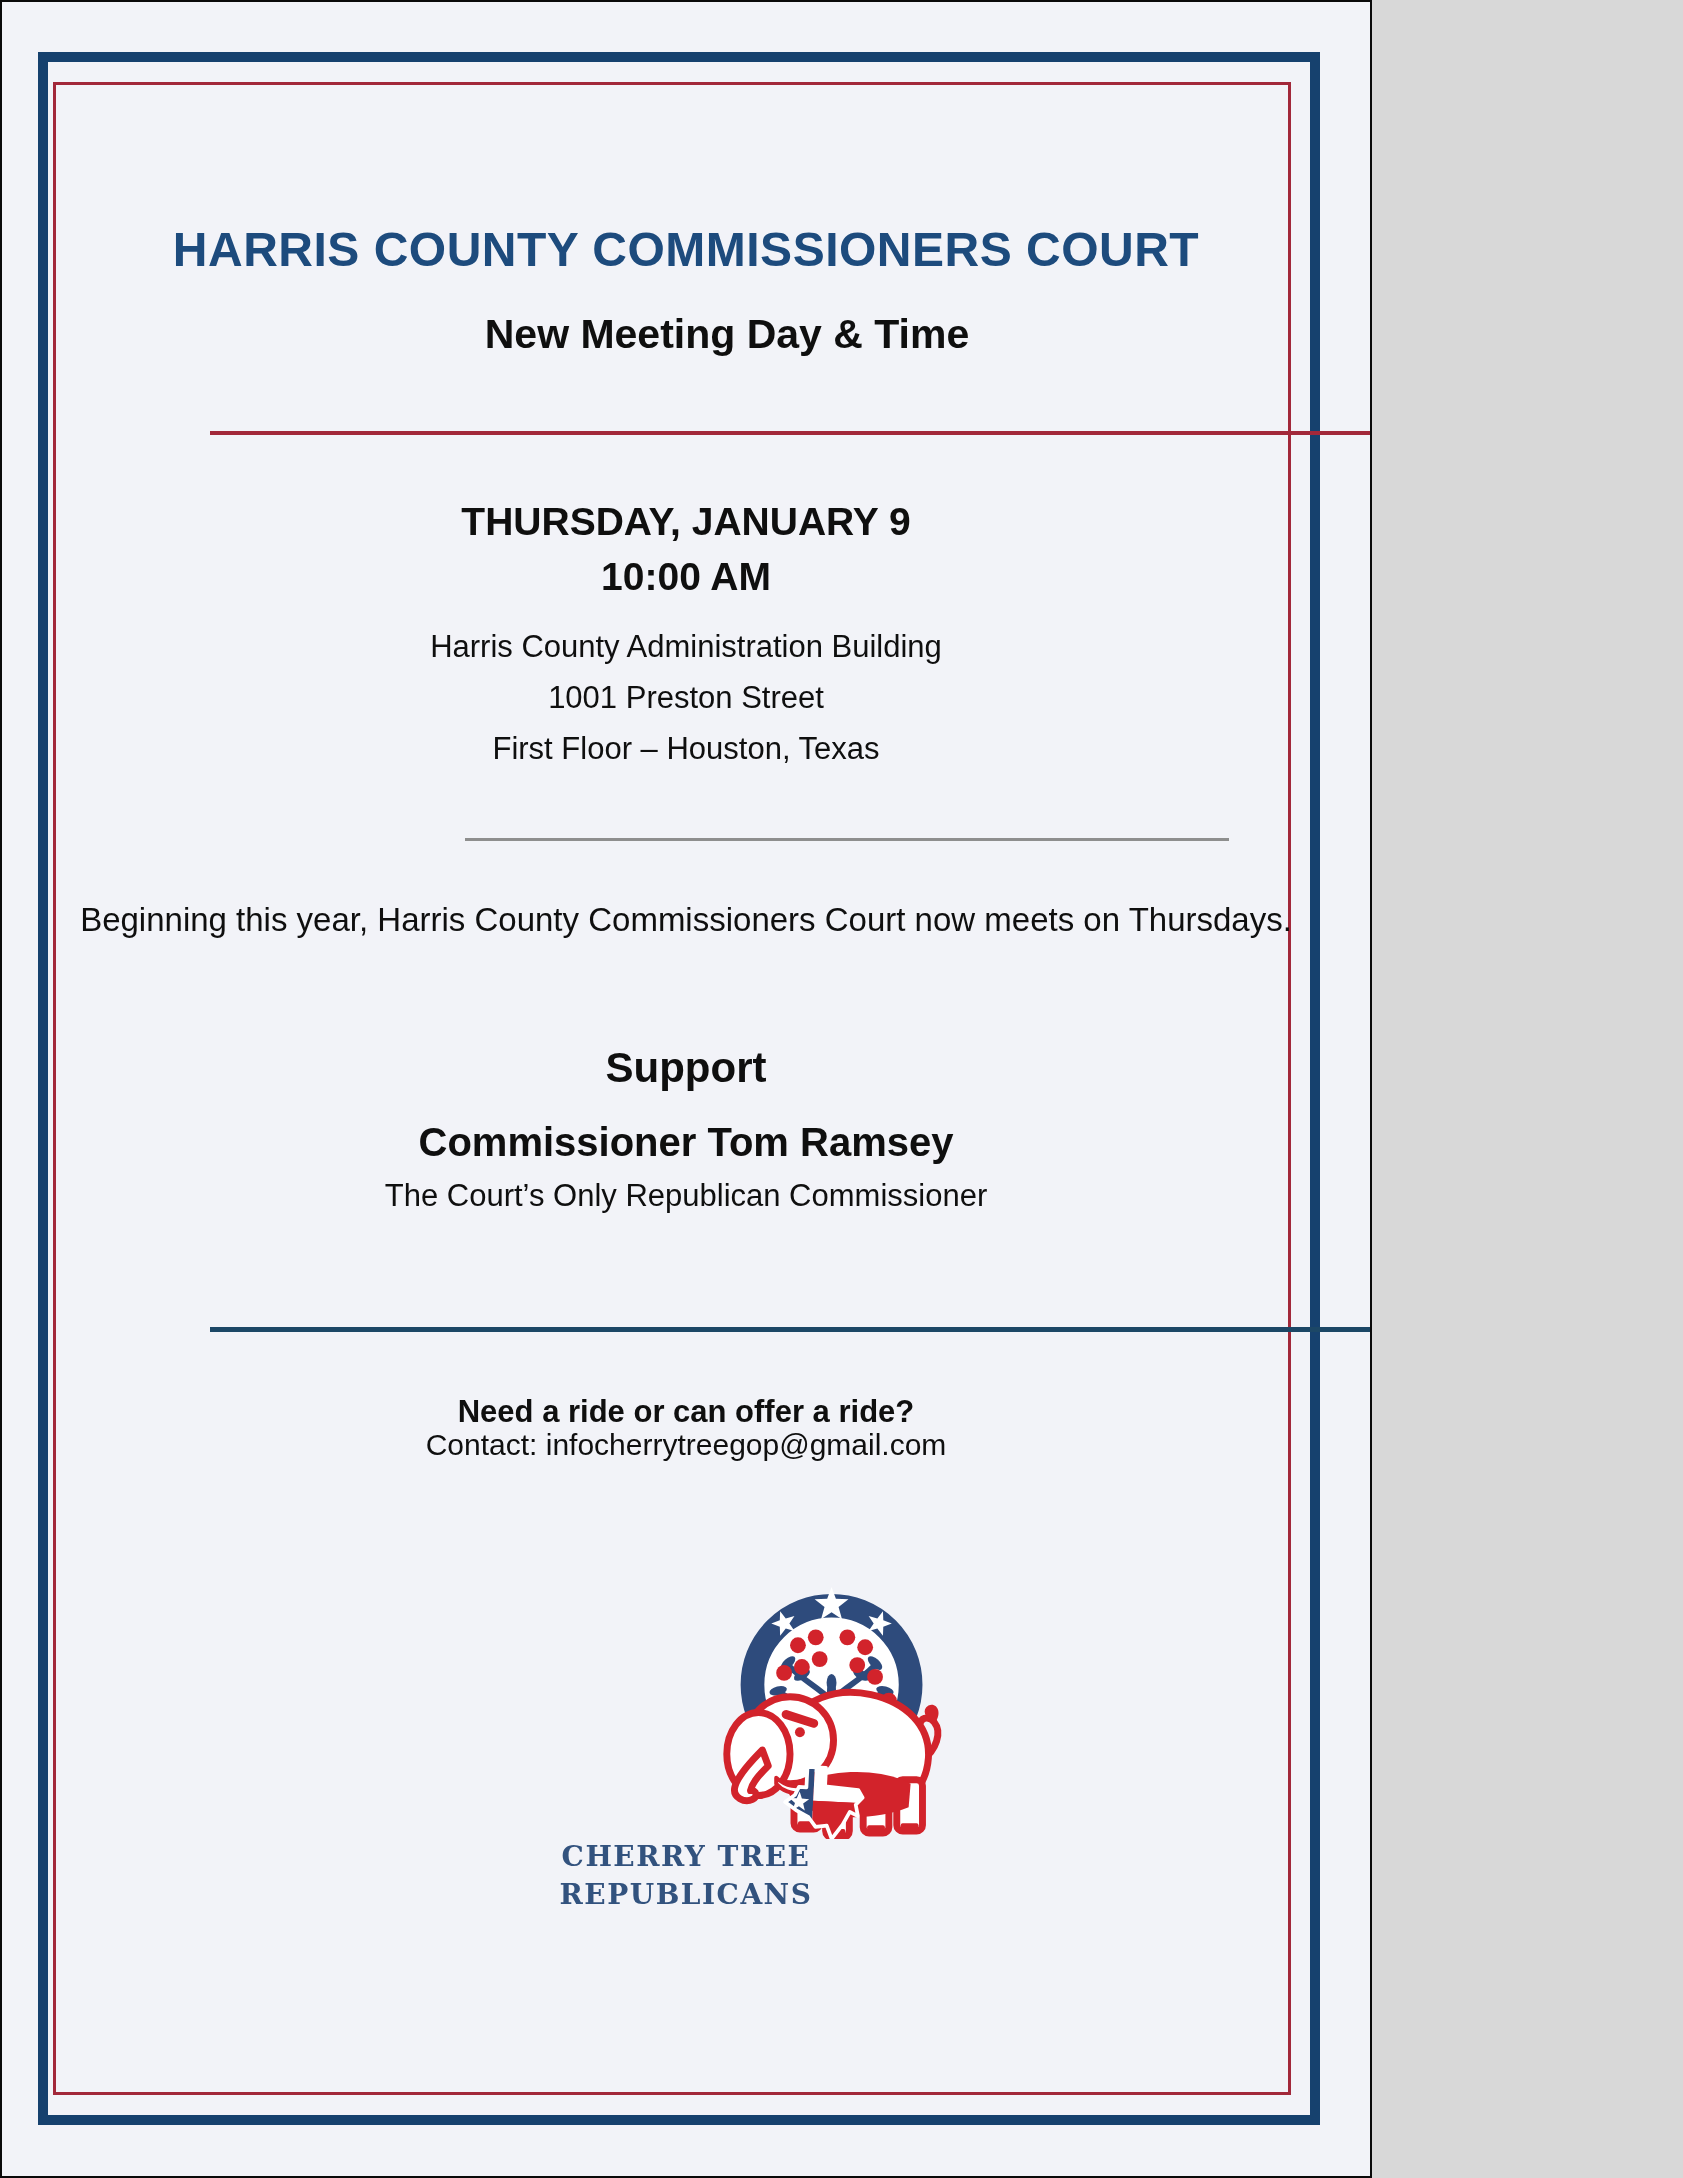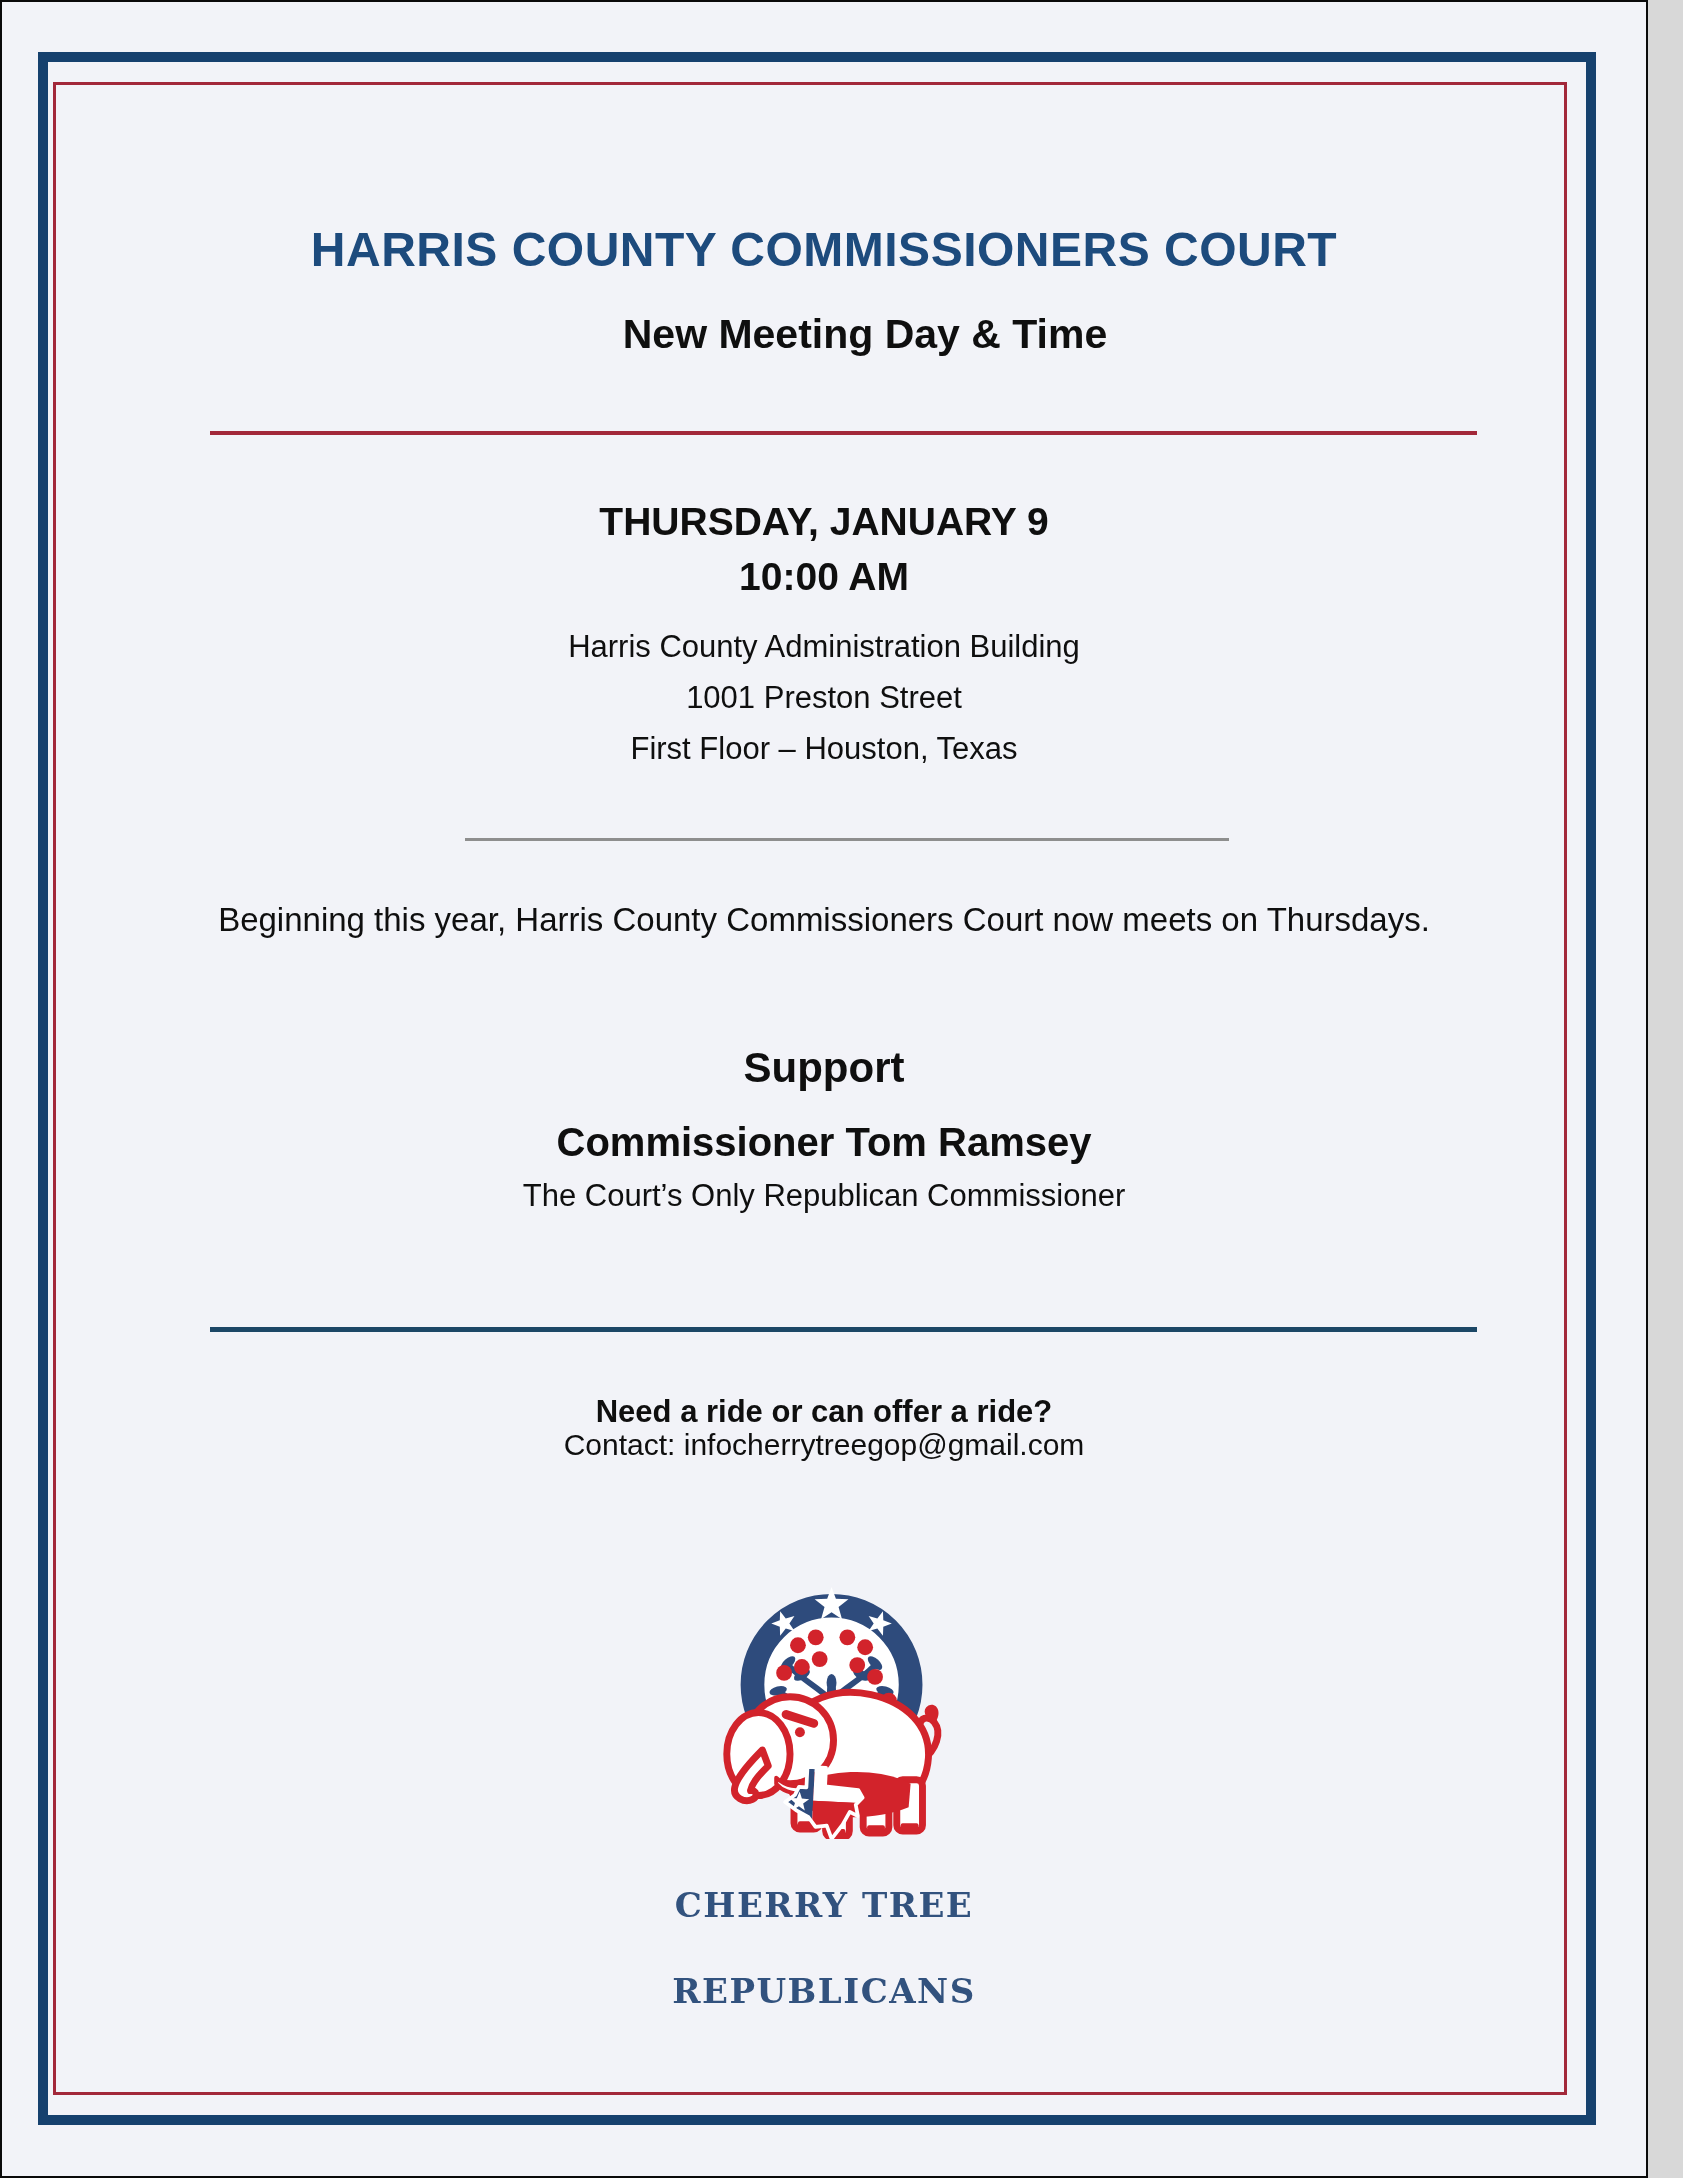--- a/index.html
+++ b/index.html
@@ -1,18 +1,18 @@
 <!DOCTYPE html>
 <html><head>
 <meta charset="utf-8">
 <style>
   html,body { margin:0; padding:0; background:#d8d8d8; }
   .page {
     position:relative;
-    width:1648px; height:2178px;
+    width:1372px; height:2178px;
     background:#f2f3f8;
     border:2px solid #0a0a0a;
     box-sizing:border-box;
     overflow:hidden;
     font-family:"Liberation Sans", sans-serif;
     color:#0f0f0f;
   }
   .frame-navy {
     position:absolute; left:36px; top:50px; right:50px; bottom:51px;
     border:10px solid #16416e;
@@ -33,21 +33,21 @@
   .support   { top:1042px; font-size:42px; font-weight:bold; }
   .name      { top:1118px; font-size:40px; font-weight:bold; }
   .tagline   { top:1176px; font-size:31px; }
   .rule-navy { top:1325px; left:208px; width:1267px; height:5px; background:#1c4766; }
   .ride-q    { top:1372px; font-size:31px; font-weight:bold;margin-top:20px; }
   .contact   { top:1426px; font-size:30px; }
   .logo-svg  { position:absolute; left:685px; top:1582px; }
   .logo-captions { top:1836px; line-height:38px; }
   .logo-captions div {
     font-family:"DejaVu Serif","Liberation Serif",serif;
-    font-weight:bold; font-size:34px; letter-spacing:1.5px; color:#32527e;margin-top:48px;
+    font-weight:bold; font-size:28px; letter-spacing:1.5px; color:#32527e;
   }
 </style>
 </head>
 <body>
 
 <div class="page">
 
   <div class="frame-navy"></div>
   <div class="frame-red"></div>
 

